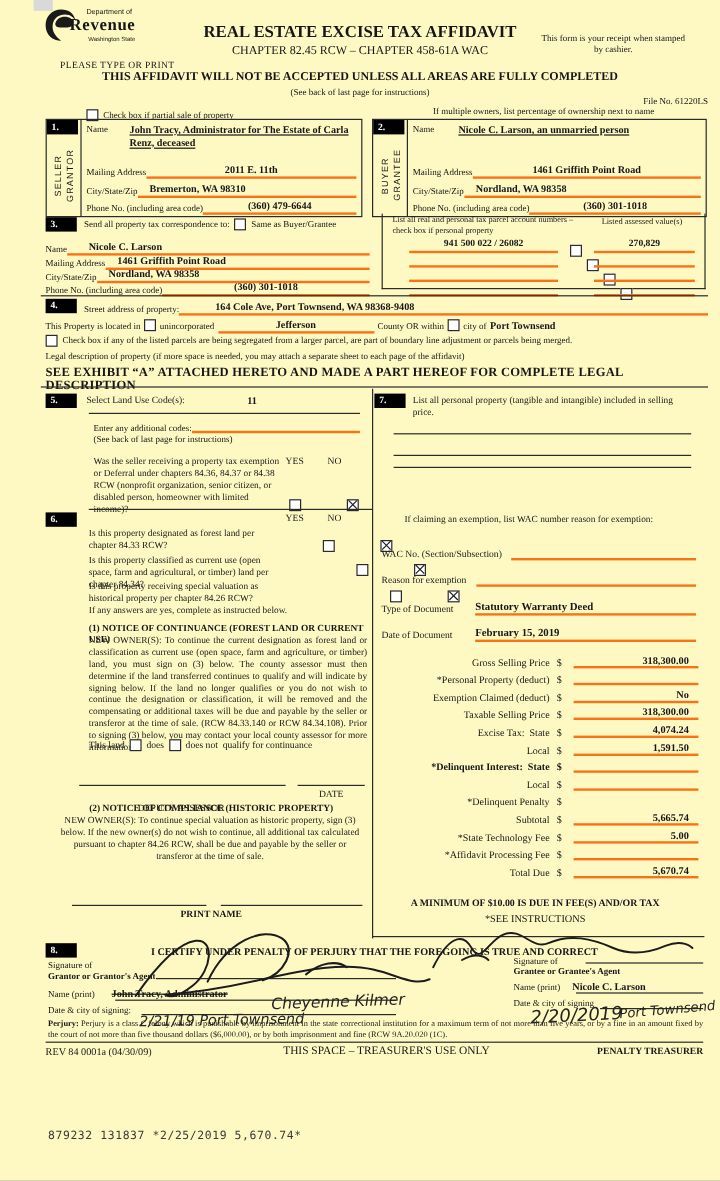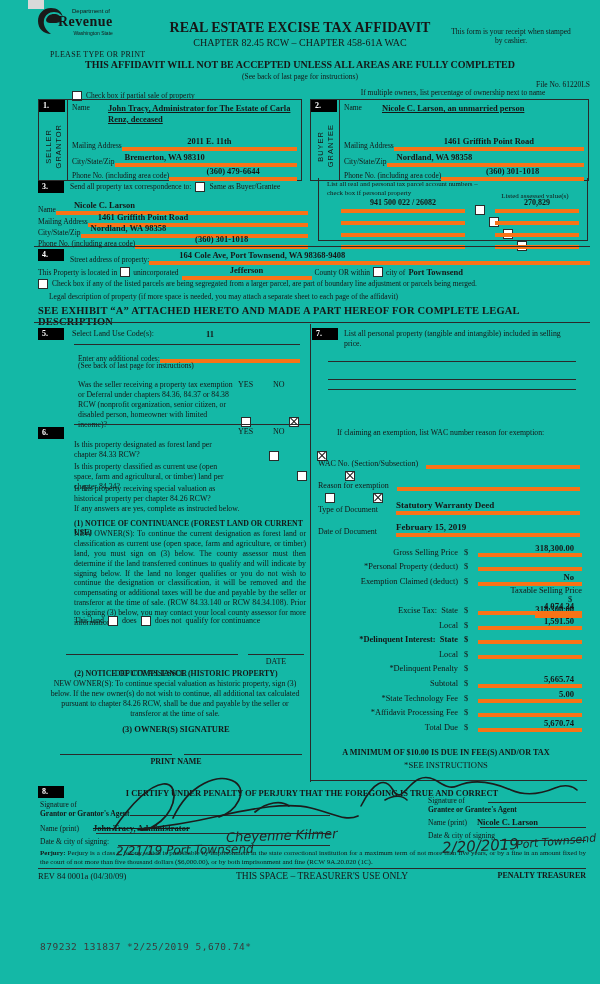--- a/index.html
+++ b/index.html
@@ -1,36 +1,36 @@
 <!DOCTYPE html>
 <html><head>
 <meta charset="utf-8">
 <style>
   html,body{margin:0;padding:0;background:#9a9a9a;}
-  .page{position:relative;width:600px;height:984px;background:#14b8a6;overflow:hidden;
+  .page{position:relative;width:600px;height:984px;background:#fef9c3;overflow:hidden;
         font-family:"Liberation Serif",serif;color:#161616;}
   .abs{position:absolute;}
   .b{font-weight:bold;}
   .c{text-align:center;}
   .r{text-align:right;}
   .f7{font-size:7px;line-height:1.25;}
   .f75{font-size:7.5px;line-height:1.25;}
   .f8{font-size:8px;line-height:1.25;}
   .f85{font-size:8.5px;line-height:1.25;}
   .f9{font-size:9px;line-height:1.2;}
   .f10{font-size:10px;line-height:1.2;}
   .f14{font-size:14px;line-height:1.15;}
   .tab{background:#000;color:#fff;font-weight:bold;font-size:8px;line-height:12px;
        width:26px;height:12px;padding-left:4px;box-sizing:border-box;}
   .cb{display:inline-block;width:8px;height:8px;border:1px solid #2a2a2a;background:#fff;
       position:relative;vertical-align:-1px;flex:none;}
   .cb.checked::before,.cb.checked::after{content:"";position:absolute;left:-1px;top:3px;width:10px;height:1px;background:#1b1b1b;}
   .cb.checked::before{transform:rotate(45deg);}
   .cb.checked::after{transform:rotate(-45deg);}
-  .ul{border-bottom:4px solid #f97316;}
+  .ul{border-bottom:2px solid #f97316;}
   .line{border-top:1px solid #2a2a2a;height:0;}
   .fill{font-weight:bold;}
   .uval{font-weight:bold;text-decoration:underline;}
   .vlabel{writing-mode:vertical-rl;transform:rotate(180deg);font-size:7.5px;letter-spacing:1px;
           font-family:"Liberation Sans",sans-serif;}
   .hand{font-family:"DejaVu Sans",sans-serif;font-style:italic;color:#242424;white-space:nowrap;}
   .mono{font-family:"DejaVu Sans Mono",monospace;}
   .just{text-align:justify;}
   .flex{display:flex;}
   .qtext{font-size:7.8px;line-height:1.28;}
@@ -146,21 +146,21 @@
       <span>City/State/Zip</span>
       <span class="ul fill f85" style="flex:1;padding-left:10px;">Nordland, WA 98358</span>
     </div>
     <div class="abs flex f75" style="top:53px;left:0;width:270px;align-items:flex-end;">
       <span>Phone No. (including area code)</span>
       <span class="ul fill f85 c" style="flex:1;">(360) 301-1018</span>
     </div>
 
     <div class="abs" style="top:-3px;left:280px;width:268px;height:62px;border:1px solid #2a2a2a;border-top:none;">
       <div class="abs" style="top:2px;left:8px;width:152px;font-size:6.9px;line-height:1.25;">List all real and personal tax parcel account numbers – check box if personal property</div>
-      <div class="abs c f7" style="top:14px;left:168px;width:96px;">Listed assessed value(s)</div>
+      <div class="abs c f7" style="top:3px;left:168px;width:96px;">Listed assessed value(s)</div>
 
       <div class="abs ul c fill f8" style="top:20px;left:22px;width:124px;height:11px;">941 500 022 / 26082</div>
       <span class="cb abs" style="top:22px;left:156px;"></span>
       <div class="abs ul c fill f8" style="top:20px;left:176px;width:84px;height:11px;">270,829</div>
 
       <div class="abs ul c fill f8" style="top:32px;left:22px;width:124px;height:11px;"></div>
       <span class="cb abs" style="top:34px;left:156px;"></span>
       <div class="abs ul c fill f8" style="top:32px;left:176px;width:84px;height:11px;"></div>
 
       <div class="abs ul c fill f8" style="top:44px;left:22px;width:124px;height:11px;"></div>
@@ -188,21 +188,21 @@
       <span class="ul fill f85 c" style="width:130px;">Jefferson</span>
       <span>County OR within</span>
       <span class="cb"></span>
       <span>city of</span>
       <span class="fill f85">Port Townsend</span>
     </div>
     <div class="abs flex f75" style="top:30px;left:0;width:552px;align-items:center;gap:4px;">
       <span class="cb"></span>
       <span>Check box if any of the listed parcels are being segregated from a larger parcel, are part of boundary line adjustment or parcels being merged.</span>
     </div>
-    <div class="abs f75" style="top:43px;left:0;width:552px;margin-left:11px;">Legal description of property (if more space is needed, you may attach a separate sheet to each page of the affidavit)</div>
+    <div class="abs f75" style="top:43px;left:0;width:552px;">Legal description of property (if more space is needed, you may attach a separate sheet to each page of the affidavit)</div>
     <div class="abs b" style="top:56px;left:0;width:552px;font-size:10.5px;letter-spacing:0.2px;">SEE EXHIBIT “A” ATTACHED HERETO AND MADE A PART HEREOF FOR COMPLETE LEGAL DESCRIPTION</div>
   </div>
 
   <div class="abs line" style="top:322px;left:34px;width:556px;"></div>
 
   <div class="abs" style="top:324px;left:38px;width:272px;height:458px;border-right:1px solid #2a2a2a;">
     <div class="tab abs" style="top:4px;left:0;">5.</div>
     <span class="abs f8" style="top:5px;left:34px;">Select Land Use Code(s):</span>
     <span class="abs fill f85" style="top:5px;left:168px;">11</span>
     <div class="abs line" style="top:20px;left:36px;width:226px;"></div>
@@ -251,21 +251,20 @@
     </div>
 
     <div class="abs line" style="top:330px;left:28px;width:172px;"></div>
     <div class="abs line" style="top:330px;left:210px;width:56px;"></div>
     <div class="abs c f8" style="top:345px;left:40px;width:146px;">DEPUTY ASSESSOR</div>
     <div class="abs c f8" style="top:333px;left:210px;width:56px;">DATE</div>
 
     <div class="abs c b" style="top:345px;left:16px;width:244px;font-size:7.9px;">(2) NOTICE OF COMPLIANCE (HISTORIC PROPERTY)</div>
     <div class="abs c para" style="top:355px;left:8px;width:258px;">NEW OWNER(S): To continue special valuation as historic property, sign (3) below. If the new owner(s) do not wish to continue, all additional tax calculated pursuant to chapter 84.26 RCW, shall be due and payable by the seller or transferor at the time of sale.</div>
 
-    <div class="abs c b f85" style="top:400px;left:16px;width:244px;">(3)  OWNER(S) SIGNATURE</div>
 
     <div class="abs line" style="top:430px;left:22px;width:112px;"></div>
     <div class="abs line" style="top:430px;left:146px;width:118px;"></div>
     <div class="abs c b f8" style="top:433px;left:16px;width:244px;">PRINT NAME</div>
   </div>
 
   <div class="abs" style="top:324px;left:310px;width:277px;height:458px;">
     <div class="tab abs" style="top:4px;left:2px;">7.</div>
     <div class="abs qtext" style="top:5px;left:34px;width:232px;">List all personal property (tangible and intangible) included in selling price.</div>
     <div class="abs line" style="top:37px;left:18px;width:248px;"></div>
@@ -301,21 +300,21 @@
       <div class="flex" style="height:14.6px;align-items:flex-end;">
         <span class="r" style="width:148px;font-size:8.4px;">*Personal Property (deduct)</span>
         <span style="width:14px;padding-left:6px;font-size:8.4px;">$</span>
         <span class="ul fill r" style="flex:1;font-size:8.6px;padding-right:8px;"></span>
       </div>
       <div class="flex" style="height:14.6px;align-items:flex-end;">
         <span class="r" style="width:148px;font-size:8.4px;">Exemption Claimed (deduct)</span>
         <span style="width:14px;padding-left:6px;font-size:8.4px;">$</span>
         <span class="ul fill r" style="flex:1;font-size:8.6px;padding-right:8px;">No</span>
       </div>
-      <div class="flex" style="height:14.6px;align-items:flex-end;flex-direction:column;">
+      <div class="flex" style="height:14.6px;align-items:flex-end;">
         <span class="r" style="width:148px;font-size:8.4px;">Taxable Selling Price</span>
         <span style="width:14px;padding-left:6px;font-size:8.4px;">$</span>
         <span class="ul fill r" style="flex:1;font-size:8.6px;padding-right:8px;">318,300.00</span>
       </div>
       <div class="flex" style="height:14.6px;align-items:flex-end;">
         <span class="r" style="width:148px;font-size:8.4px;">Excise Tax:&nbsp;&nbsp;State</span>
         <span style="width:14px;padding-left:6px;font-size:8.4px;">$</span>
         <span class="ul fill r" style="flex:1;font-size:8.6px;padding-right:8px;">4,074.24</span>
       </div>
       <div class="flex" style="height:14.6px;align-items:flex-end;">

